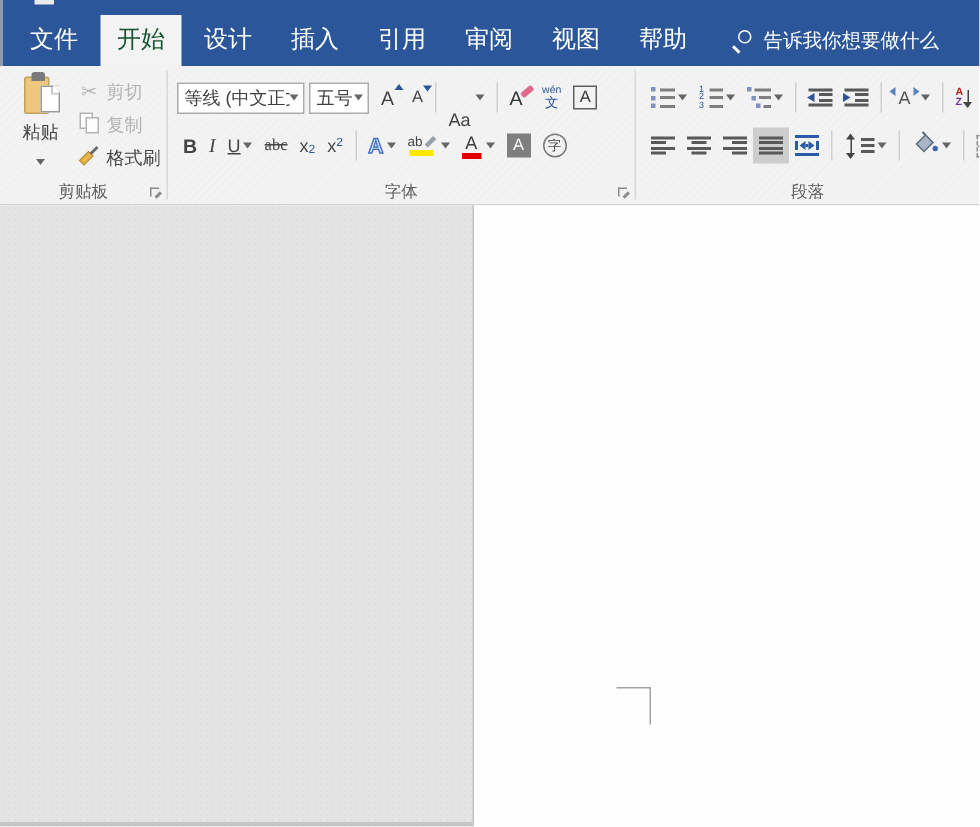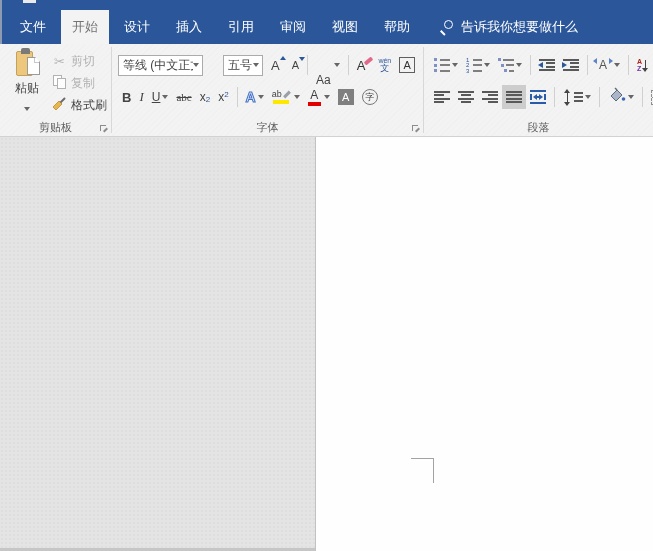--- a/index.html
+++ b/index.html
@@ -6,22 +6,22 @@
   html,body { width: 653px; height: 551px; overflow: hidden;
     font-family: "Liberation Sans", "DejaVu Sans", sans-serif; }
 
   
   .titlebar { position: relative; height: 44px; background: #2b579a; }
   .win-edge { position: absolute; left: 0; top: 0; width: 2px; height: 44px; background: #8e9ab1; }
   .qat-remnant { position: absolute; left: 23px; top: 0; width: 13px; height: 3px; background: #e9eaec; }
   .tabrow { position: absolute; left: 0; bottom: 0; height: 34px; display: flex; align-items: stretch;
     padding-left: 9px; white-space: nowrap; width: 653px; overflow: hidden; }
   .tab { height: 34px; line-height: 34px; padding: 0 11px; margin-right: 4px;
-    font-size: 13px; color: #fff; cursor: default; }
-  .tab.selected { background: #f3f3f3; color: #737373; }
+    font-size: 16px; color: #fff; cursor: default; }
+  .tab.selected { background: #f3f3f3; color: #14532d; }
   .searchbox { display: flex; align-items: center; margin-left: 14px; color: #fff; font-size: 13px; }
   .search-icon { position: relative; width: 15px; height: 15px; margin-right: 7px; flex: none; }
   .search-icon .lens { position: absolute; right: 1px; top: 0; width: 9px; height: 9px;
     border: 1.5px solid #fff; border-radius: 50%; }
   .search-icon .handle { position: absolute; left: 1px; bottom: 1px; width: 6px; height: 1.5px;
     background: #fff; transform: rotate(45deg); }
 
   
   .ribbon { position: relative; height: 93px; background: #f3f3f3;
     background-image: repeating-linear-gradient(135deg, rgba(0,0,0,.013) 0 1px, transparent 1px 4px);
@@ -68,21 +68,21 @@
   .copy-icon i:last-child { left: 4px; top: 3px; }
 
   
   .g-font { width: 311px; }
   .row1 { position: absolute; left: 6px; top: 9px; display: flex; align-items: center; }
   .row2 { position: absolute; left: 6px; top: 41px; display: flex; align-items: center; }
   .combo { display: flex; align-items: center; background: #fff; border: 1px solid #ababab;
     height: 21px; font-size: 12px; color: #3f3f3f; padding: 0 3px 0 4px; }
   .combo .val { overflow: hidden; white-space: nowrap; flex: 1; }
   .combo-name { width: 85px; }
-  .combo-size { width: 40px; margin-left: 20px; }
+  .combo-size { width: 40px; margin-left: 3px; }
   .grow-font, .shrink-font { position: relative; font-size: 13px; color: #444; }
   .shrink-font { font-size: 11px; }
   .grow-font::after { content: ""; position: absolute; right: -6px; top: -2px; border-left: 3px solid transparent;
     border-right: 3px solid transparent; border-bottom: 4px solid #2b579a; }
   .shrink-font::after { content: ""; position: absolute; right: -6px; top: -2px; border-left: 3px solid transparent;
     border-right: 3px solid transparent; border-top: 4px solid #2b579a; }
   .case-glyph { font-size: 12px; color: #444; margin-right: 3px; margin-top: 29px; }
   .clear-glyph { position: relative; font-size: 13px; color: #333; }
   .clear-glyph::after { content: ""; position: absolute; right: -8px; top: 1px; width: 9px; height: 4px;
     background: #e2688c; border-radius: 1px; transform: rotate(-40deg); }

